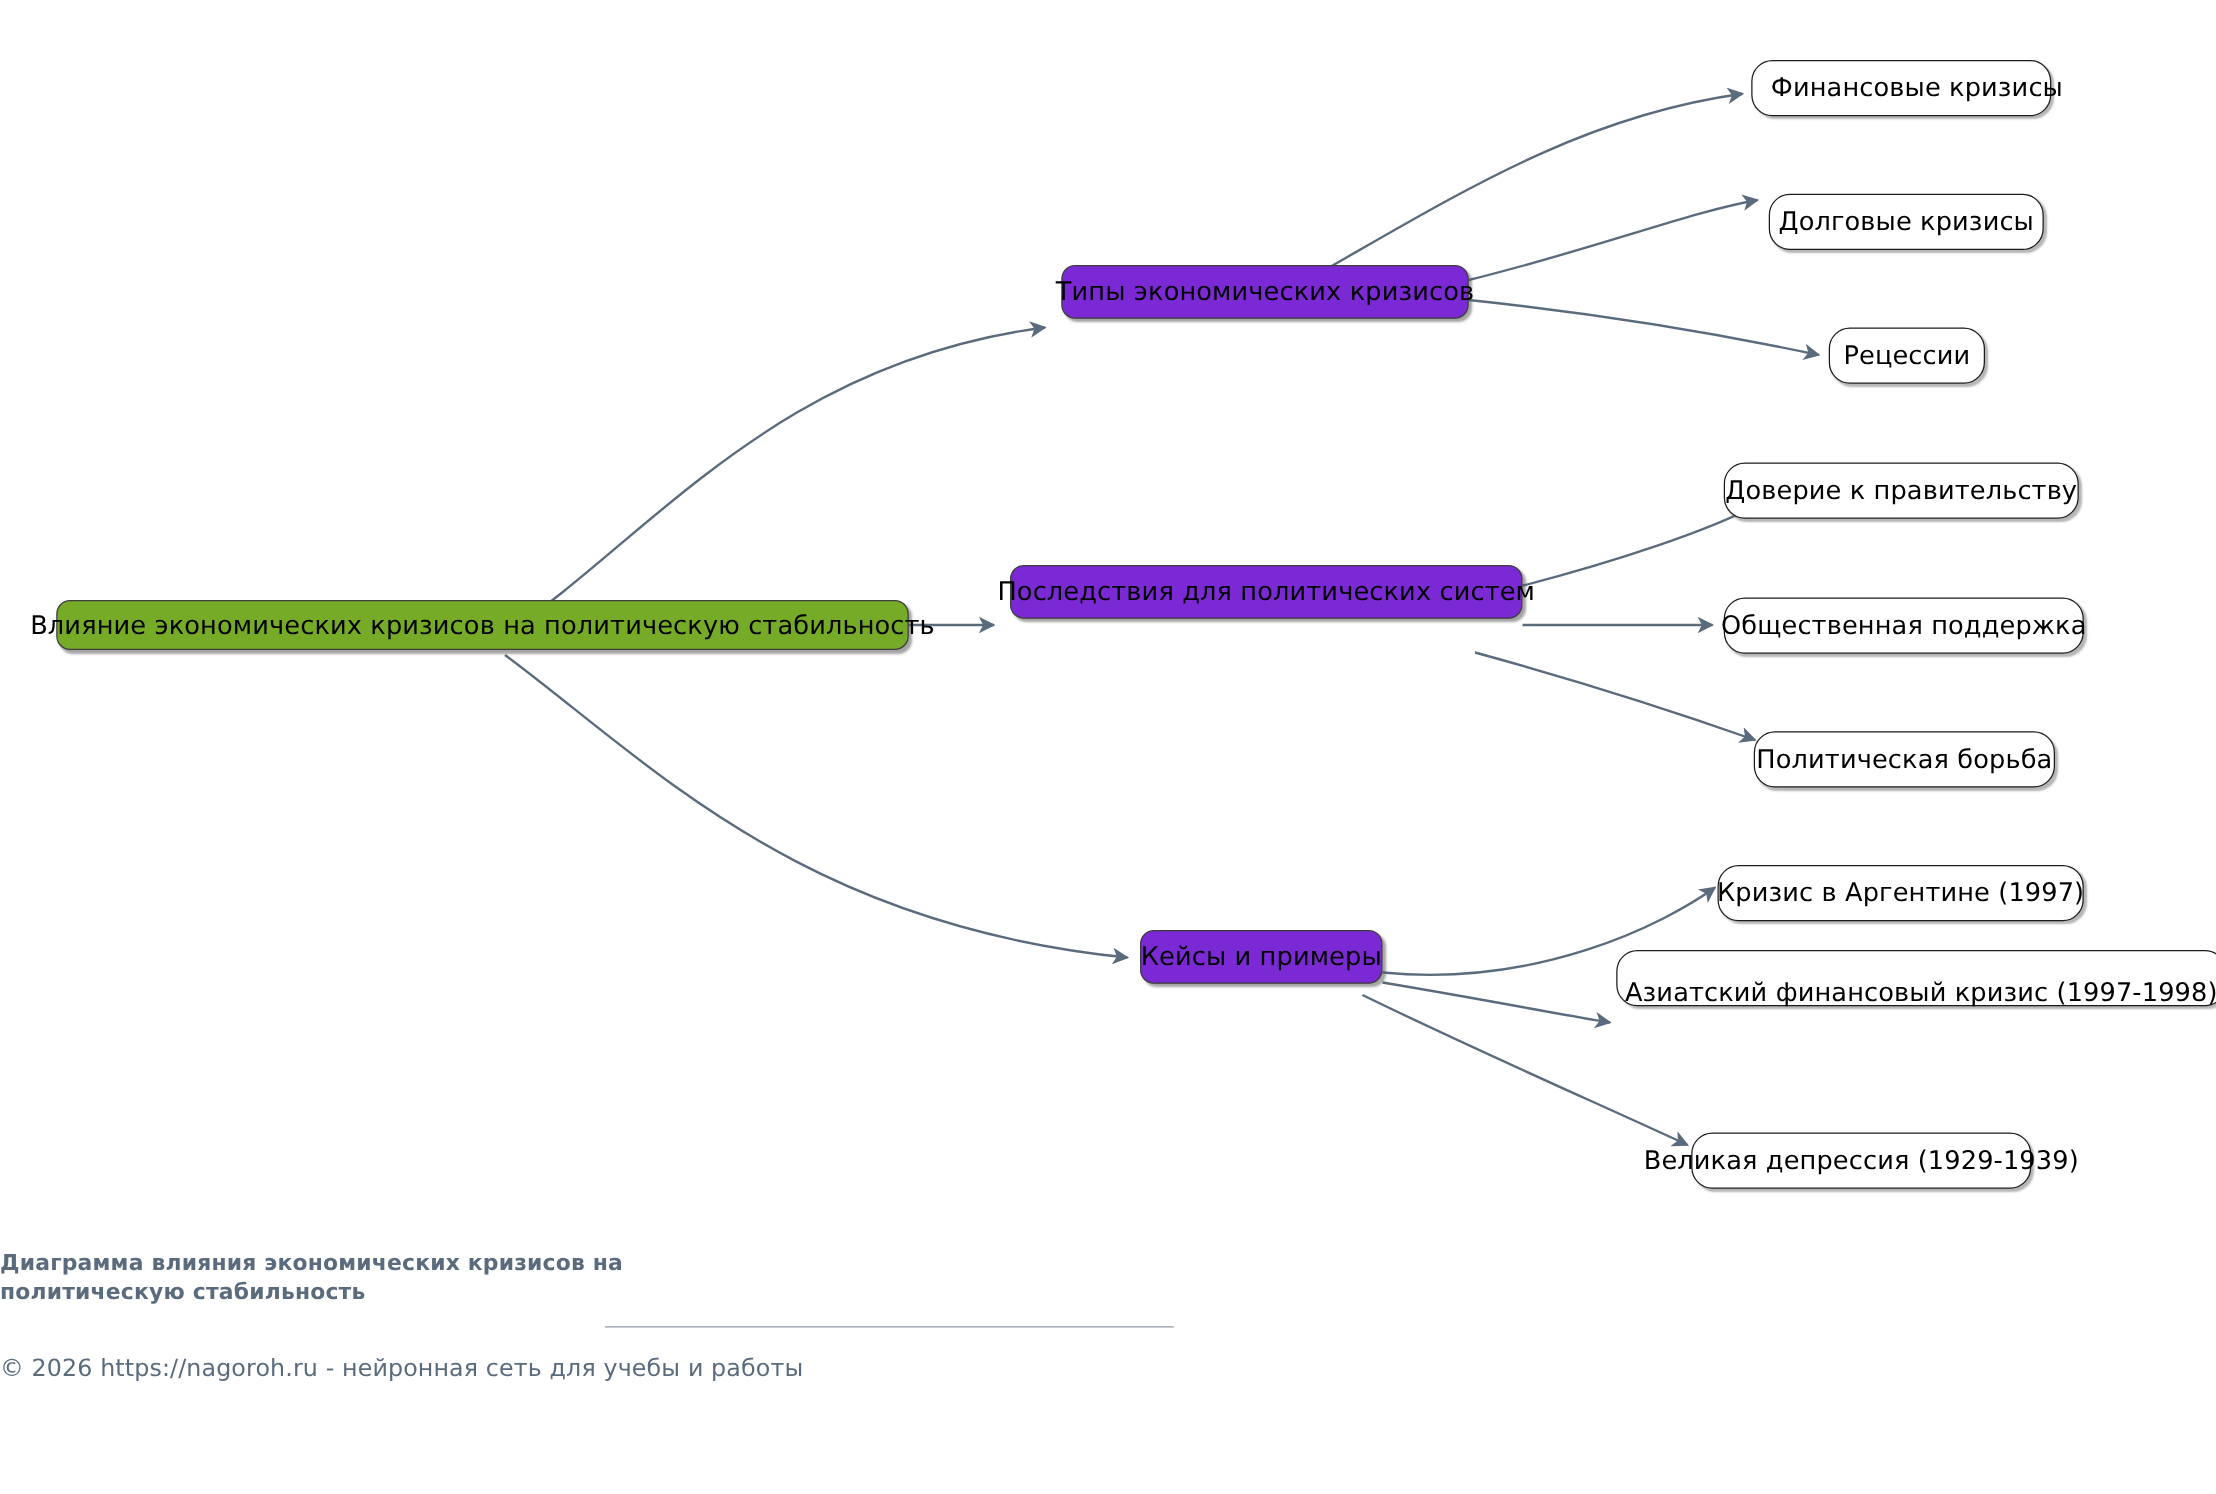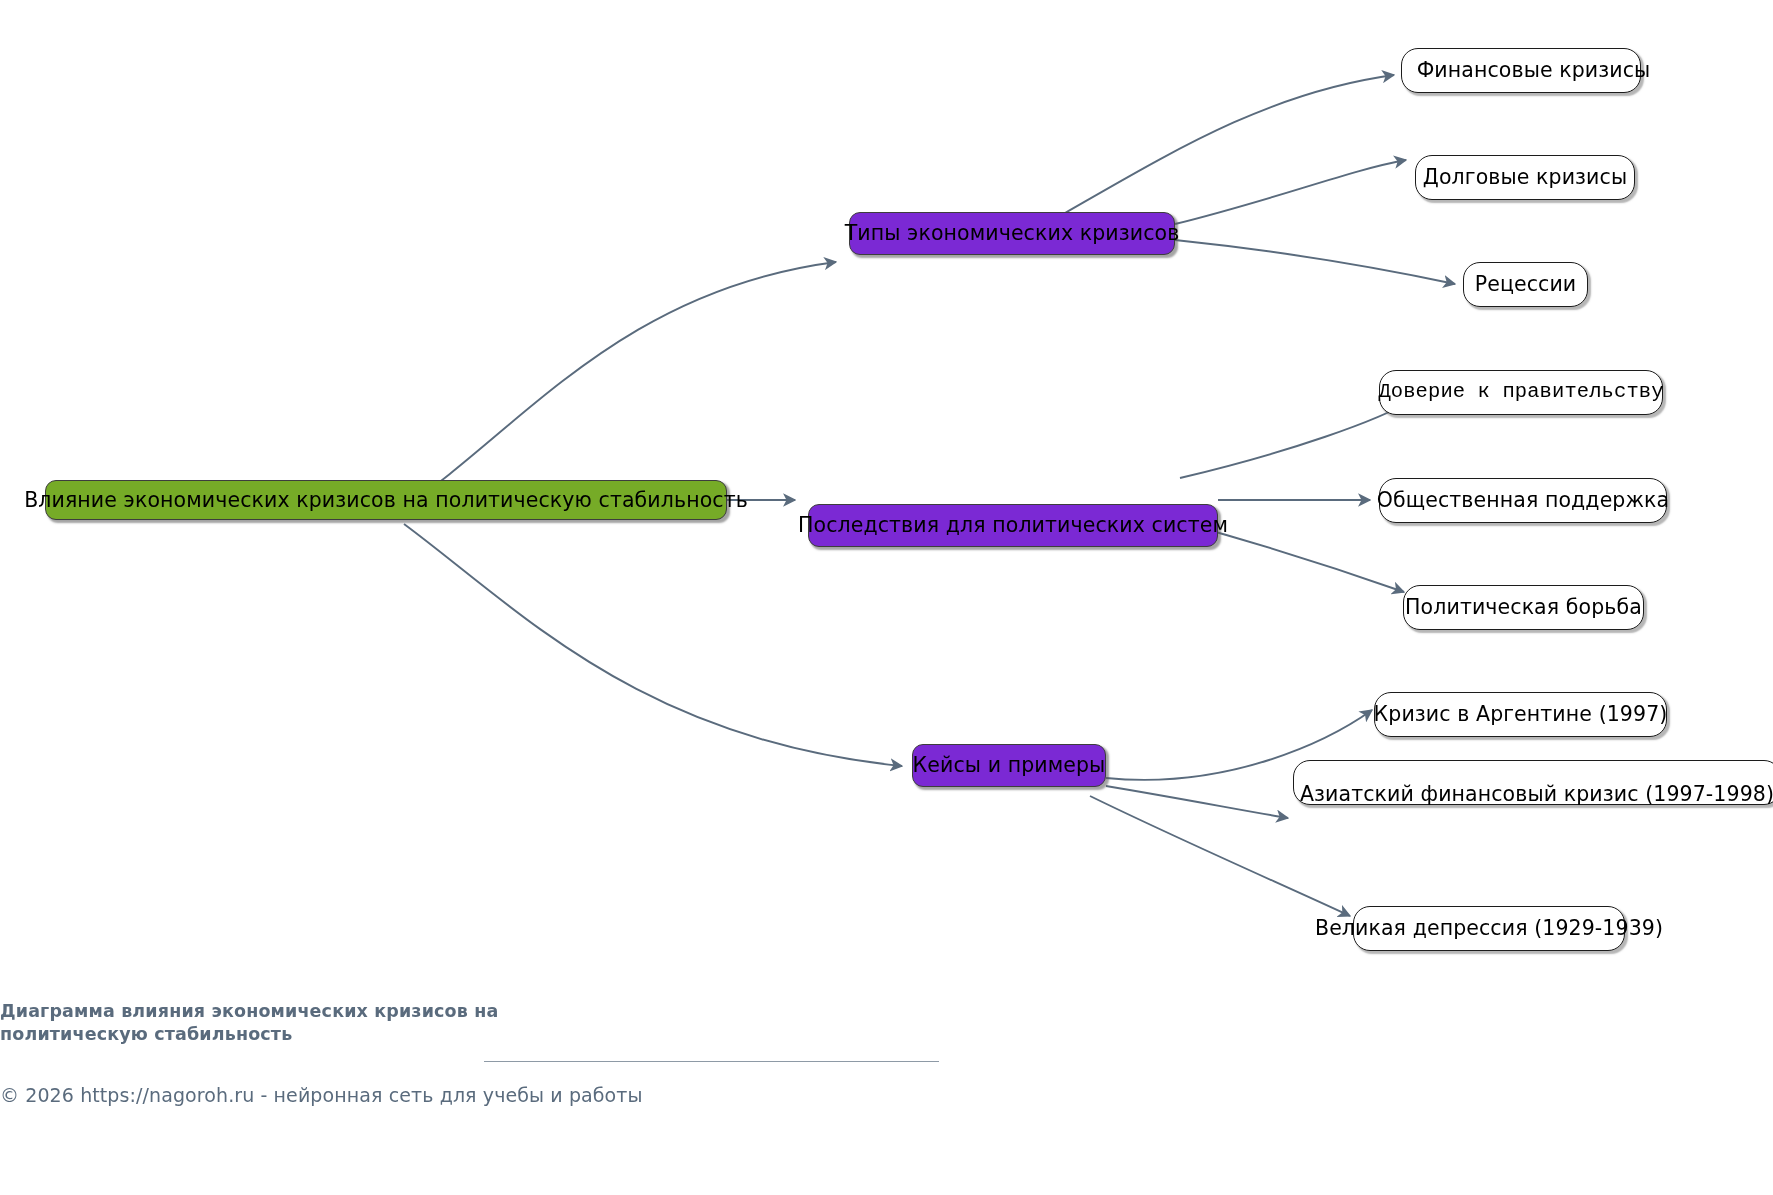--- a/index.html
+++ b/index.html
@@ -134,41 +134,41 @@
   </svg>
 
   <div class="node node-root" style="left:45px; top:480px; width:682px; height:40px;">
     <span>Влияние экономических кризисов на политическую стабильность</span>
   </div>
 
   <div class="node node-branch" style="left:849px; top:212px; width:326px; height:43px;">
     <span>Типы экономических кризисов</span>
   </div>
 
-  <div class="node node-branch" style="left:808px; top:504px; width:410px; height:43px;">
+  <div class="node node-branch" style="left:808px; top:452px; width:410px; height:43px;">
     <span>Последствия для политических систем</span>
   </div>
 
   <div class="node node-branch" style="left:912px; top:744px; width:194px; height:43px;">
     <span>Кейсы и примеры</span>
   </div>
 
   <div class="node node-leaf" style="left:1401px; top:48px; width:240px; height:45px;padding-left:40px;">
     <span>Финансовые кризисы</span>
   </div>
 
   <div class="node node-leaf" style="left:1415px; top:155px; width:220px; height:45px;">
     <span>Долговые кризисы</span>
   </div>
 
   <div class="node node-leaf" style="left:1463px; top:262px; width:125px; height:45px;">
     <span>Рецессии</span>
   </div>
 
-  <div class="node node-leaf" style="left:1379px; top:370px; width:284px; height:45px;font-family:Liberation Mono, monospace;">
+  <div class="node node-leaf" style="left:1379px; top:370px; width:284px; height:45px;">
     <span>Доверие к правительству</span>
   </div>
 
   <div class="node node-leaf" style="left:1379px; top:478px; width:288px; height:45px;">
     <span>Общественная поддержка</span>
   </div>
 
   <div class="node node-leaf" style="left:1403px; top:585px; width:241px; height:45px;">
     <span>Политическая борьба</span>
   </div>

